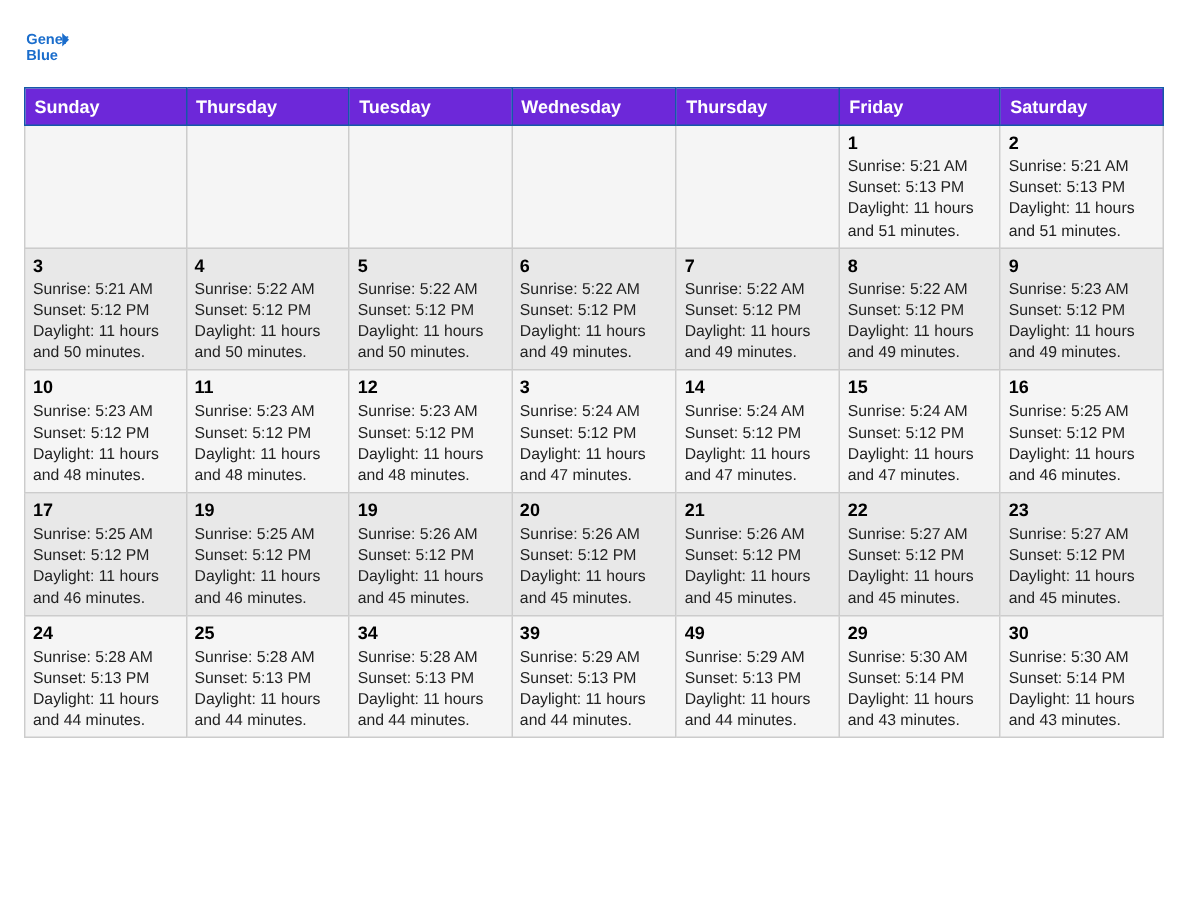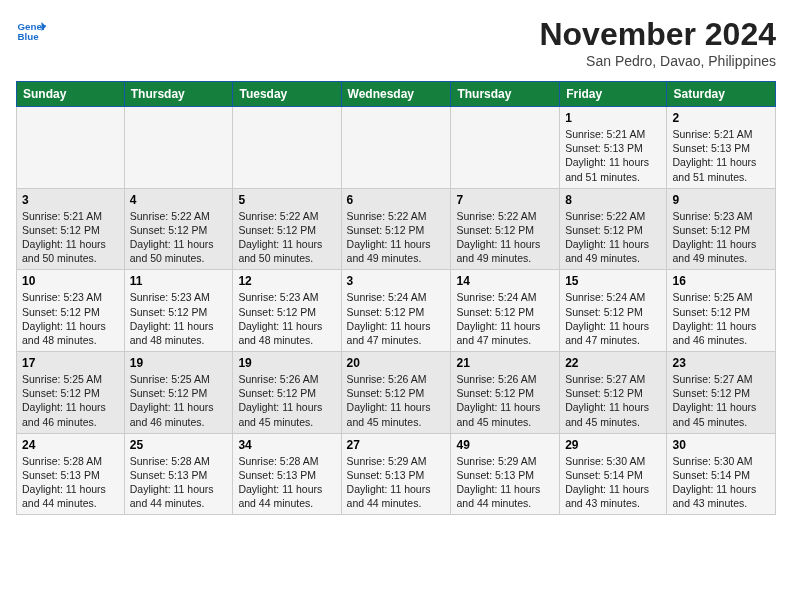--- a/index.html
+++ b/index.html
@@ -34,21 +34,21 @@
     .location {
       font-size: 14px;
       color: #444;
     }
     table {
       width: 100%;
       border-collapse: collapse;
       font-size: 10.5px;
     }
     thead th {
-      background: #15803d;
+      background: #6d28d9;
       color: #fff;
       text-align: left;
       padding: 5px 6px;
       font-size: 12px;
       font-weight: bold;
       border: 1px solid #1558a8;
     }
     tbody td {
       vertical-align: top;
       border: 1px solid #ccc;
@@ -74,24 +74,20 @@
 <body>
 
 <div class="header">
   <div class="logo">
     <svg class="logo-icon" viewBox="0 0 40 40" xmlns="http://www.w3.org/2000/svg">
       <text x="2" y="18" font-size="13" font-weight="bold" fill="#1a6dcc" font-family="Arial">General</text>
       <text x="2" y="32" font-size="13" font-weight="bold" fill="#1a6dcc" font-family="Arial">Blue</text>
       <polygon points="34,8 40,14 34,20" fill="#1a6dcc"></polygon>
     </svg>
   </div>
-  <div class="title-block">
-    <div class="month-year">November 2024</div>
-    <div class="location">San Pedro, Davao, Philippines</div>
-  </div>
 </div>
 
 <table>
   <thead>
     <tr id="dow-header">
         <th>Sunday</th>
         <th>Thursday</th>
         <th>Tuesday</th>
         <th>Wednesday</th>
         <th>Thursday</th>
@@ -290,21 +286,21 @@
 and 44 minutes.</div>
         </td>
         <td>
           <span class="day-num">34</span>
           <div class="day-info" style="white-space: pre-line;">Sunrise: 5:28 AM
 Sunset: 5:13 PM
 Daylight: 11 hours
 and 44 minutes.</div>
         </td>
         <td>
-          <span class="day-num">27</span>
+          <span class="day-num">39</span>
           <div class="day-info" style="white-space: pre-line;">Sunrise: 5:29 AM
 Sunset: 5:13 PM
 Daylight: 11 hours
 and 44 minutes.</div>
         </td>
         <td>
           <span class="day-num">49</span>
           <div class="day-info" style="white-space: pre-line;">Sunrise: 5:29 AM
 Sunset: 5:13 PM
 Daylight: 11 hours

